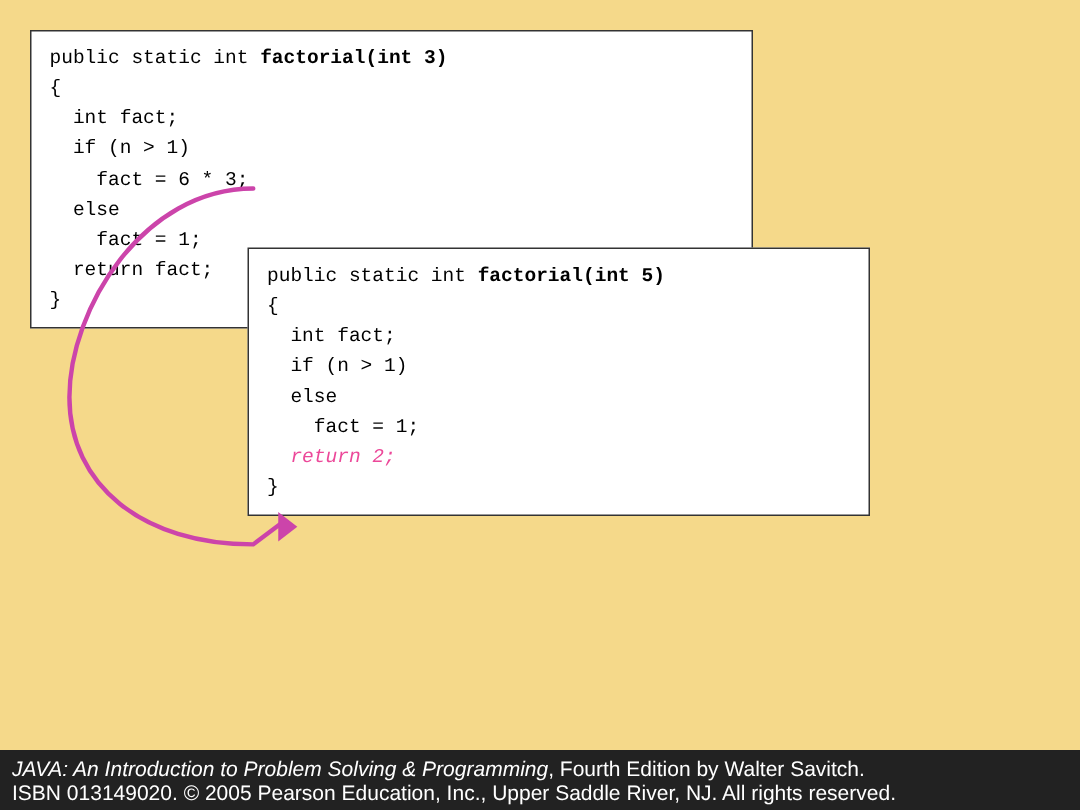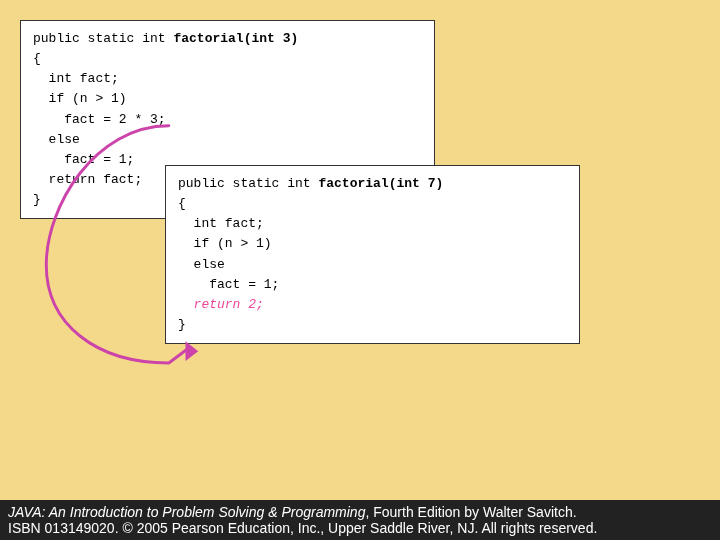--- a/index.html
+++ b/index.html
@@ -20,21 +20,21 @@
       left: 10px;
       right: 10px;
       bottom: 30px;
       background-color: #f5d98a;
     }
 
     .code-box-1 {
       position: absolute;
       top: 10px;
       left: 10px;
-      width: 415px;
+      width: 482px;
       background-color: white;
       border: 1.5px solid #333;
       padding: 8px 12px;
       font-family: Liberation Mono, monospace;
     }
 
     .code-box-2 {
       position: absolute;
       top: 155px;
       left: 155px;
@@ -89,29 +89,29 @@
 </head>
 <body>
 
 <div class="main-container">
 
   <div class="code-box-1">
     <div class="code-line">public static int <span class="bold">factorial(int 3)</span></div>
     <div class="code-line">{</div>
     <div class="code-line">  int fact;</div>
     <div class="code-line">  if (n &gt; 1)</div>
-    <div class="code-line">    fact = 2 * 3;</div>
+    <div class="code-line">    fact = 6 * 3;</div>
     <div class="code-line">  else</div>
     <div class="code-line">    fact = 1;</div>
     <div class="code-line">  return fact;</div>
     <div class="code-line">}</div>
   </div>
 
   <div class="code-box-2">
-    <div class="code-line">public static int <span class="bold">factorial(int 7)</span></div>
+    <div class="code-line">public static int <span class="bold">factorial(int 5)</span></div>
     <div class="code-line">{</div>
     <div class="code-line">  int fact;</div>
     <div class="code-line">  if (n &gt; 1)</div>
     <div class="code-line">  else</div>
     <div class="code-line">    fact = 1;</div>
     <div class="code-line italic-pink">  return 2;</div>
     <div class="code-line">}</div>
   </div>
 
   <svg class="arrow-overlay" viewBox="0 0 700 510">

